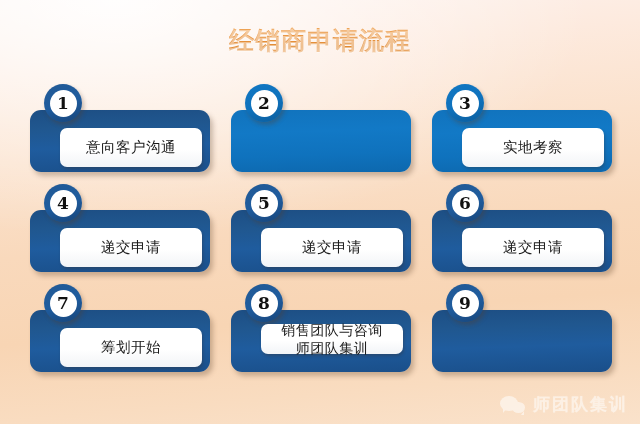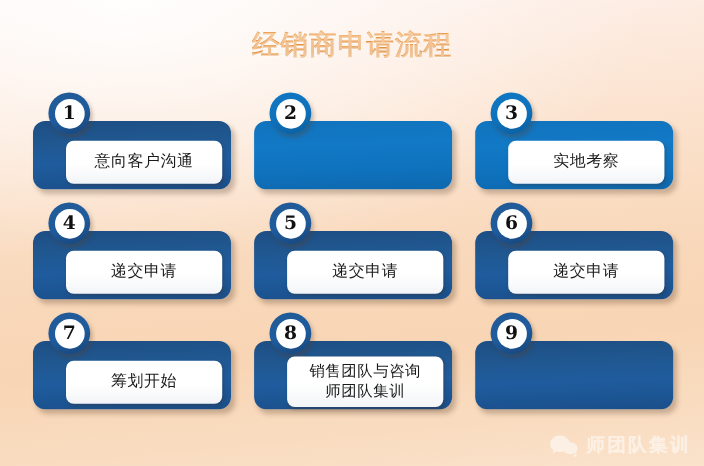--- a/index.html
+++ b/index.html
@@ -92,21 +92,21 @@
     text-align:center;
   }
   .plate .label {
     color:#1a1a1a;
     font-size:14.5px;
     line-height:17px;
     font-weight:500;
     letter-spacing:0.5px;
     white-space:pre-line;
   }
-  .plate.two-line { top:40px; height:46px; }
+  .plate.two-line { top:40px; height:30px; }
   .plate.two-line .label { font-size:14px; line-height:18px; }
 
   
   .badge {
     position:absolute;
     left:22px; top:0px;
     width:38px; height:38px;
     border-radius:50%;
     display:flex;
     align-items:center;

